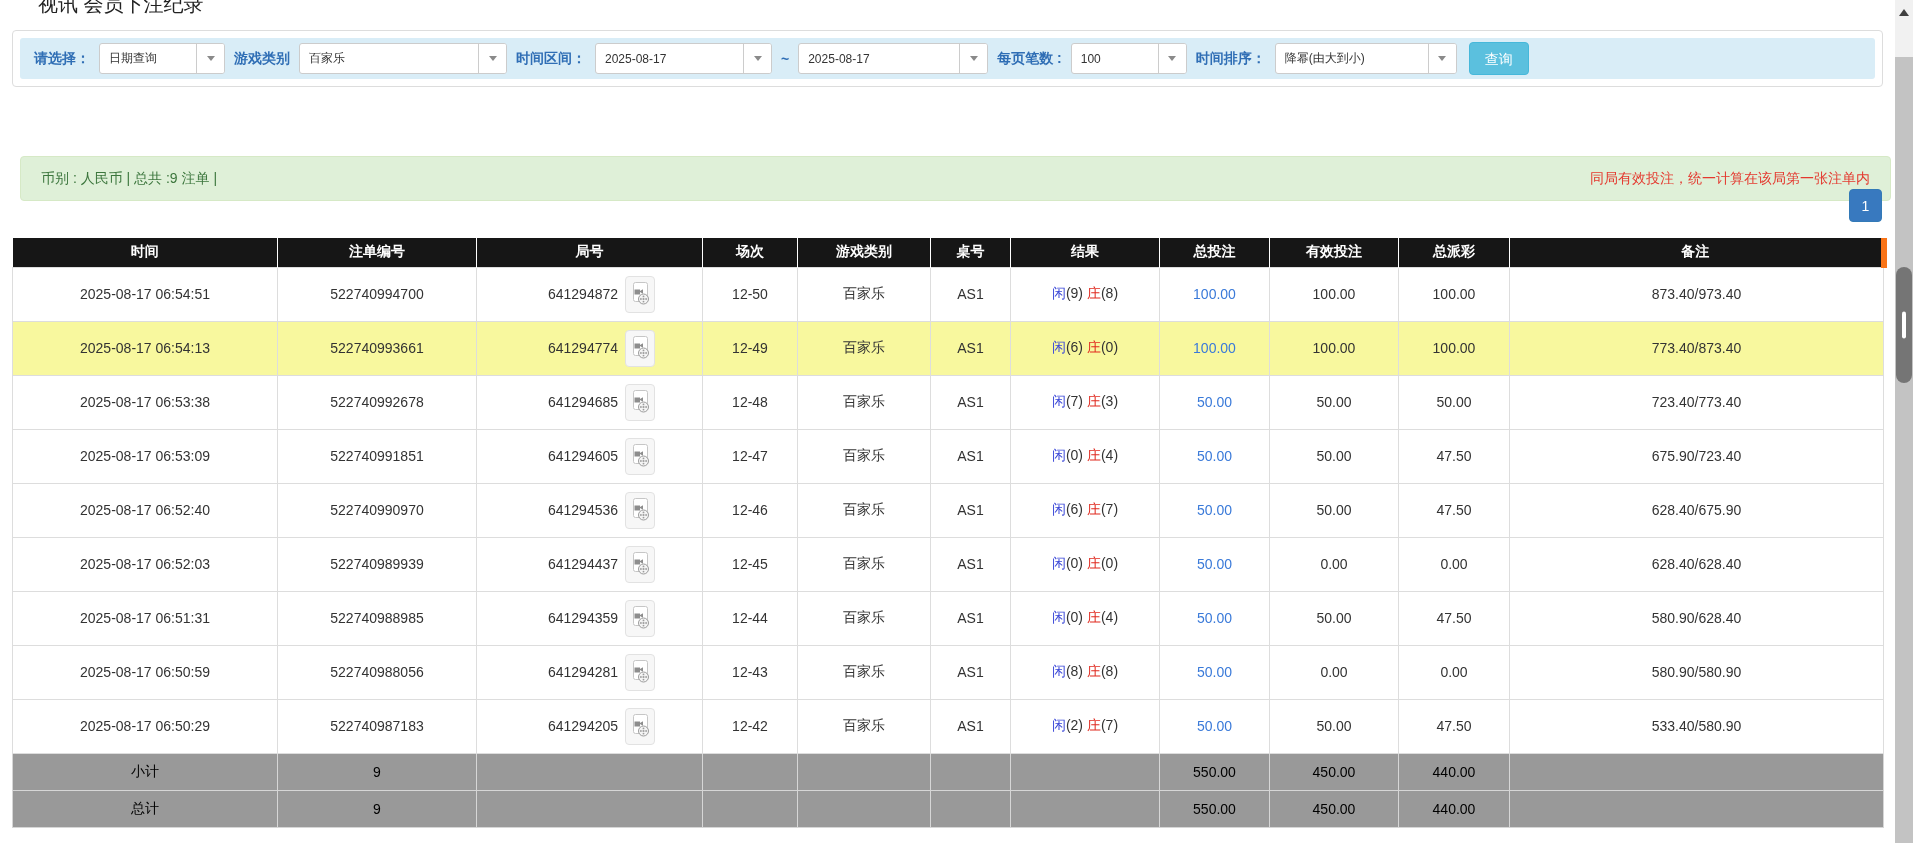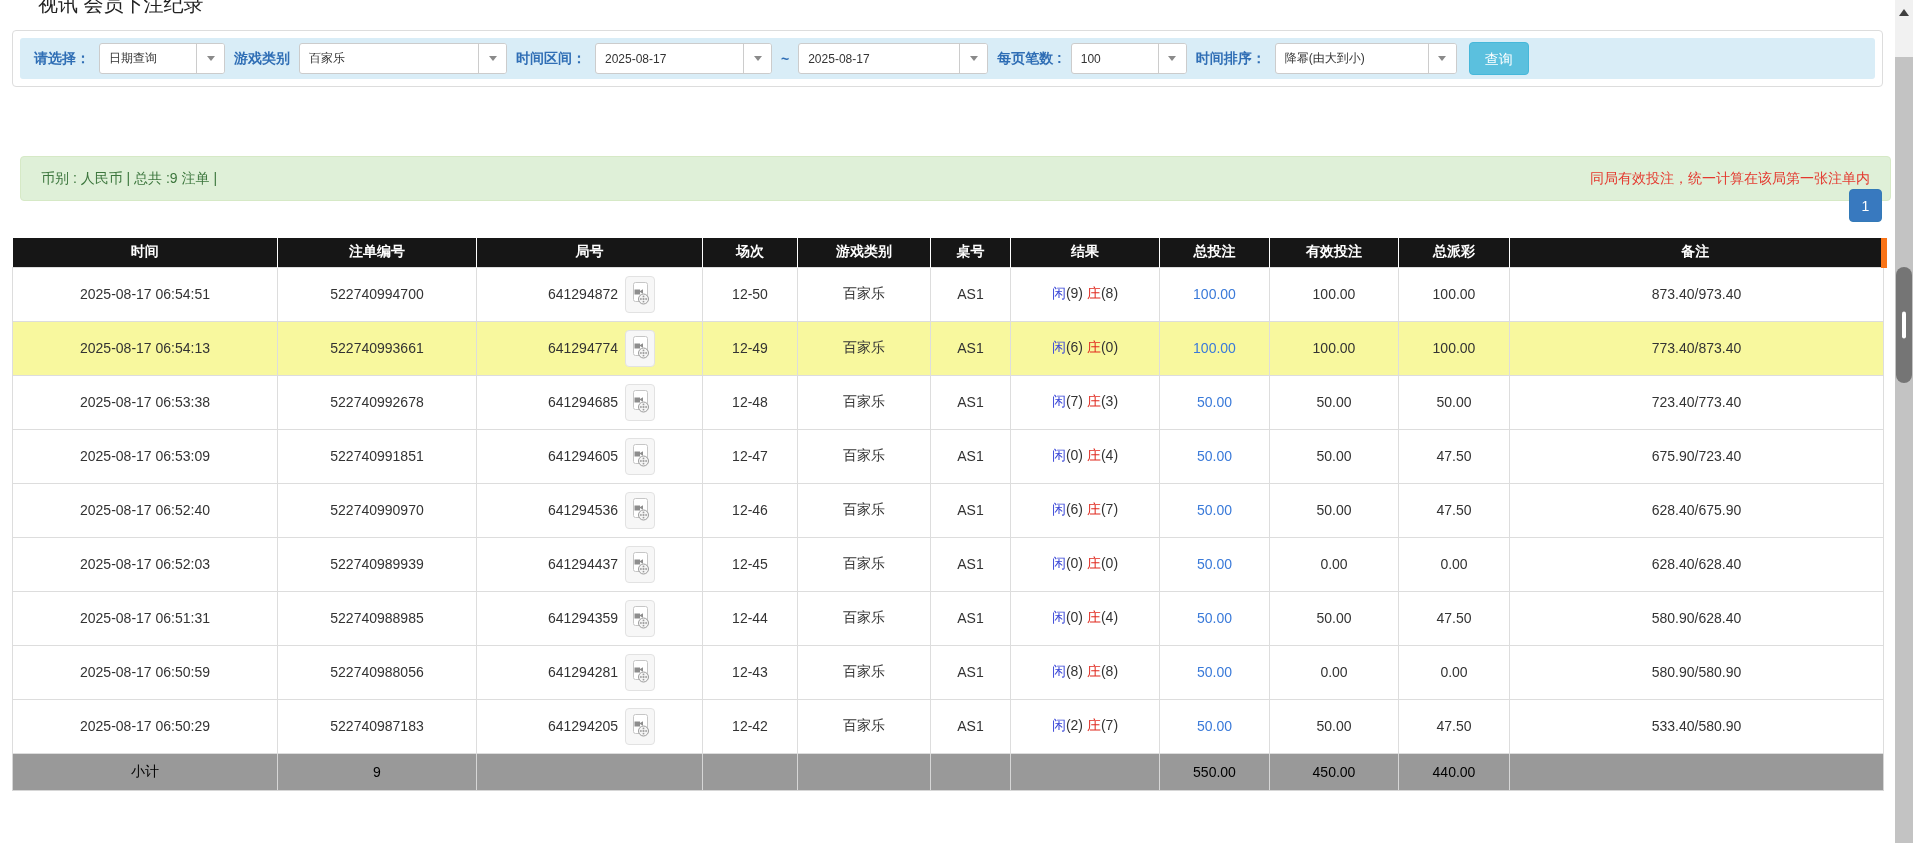--- a/index.html
+++ b/index.html
@@ -396,20 +396,33 @@
           <td></td>
           <td></td>
           <td></td>
           <td></td>
           <td></td>
           <td>550.00</td>
           <td>450.00</td>
           <td>440.00</td>
           <td></td>
         </tr>
+        <tr>
+          <td>总计</td>
+          <td>9</td>
+          <td></td>
+          <td></td>
+          <td></td>
+          <td></td>
+          <td></td>
+          <td>550.00</td>
+          <td>450.00</td>
+          <td>440.00</td>
+          <td></td>
+        </tr>
       </tfoot>
   </table>
 
   <div class="scroll-track">
     <div class="scroll-top"></div>
     <div class="scroll-arrow"></div>
     <div class="scroll-thumb">
       <div class="scroll-grip"></div>
     </div>
   </div>

